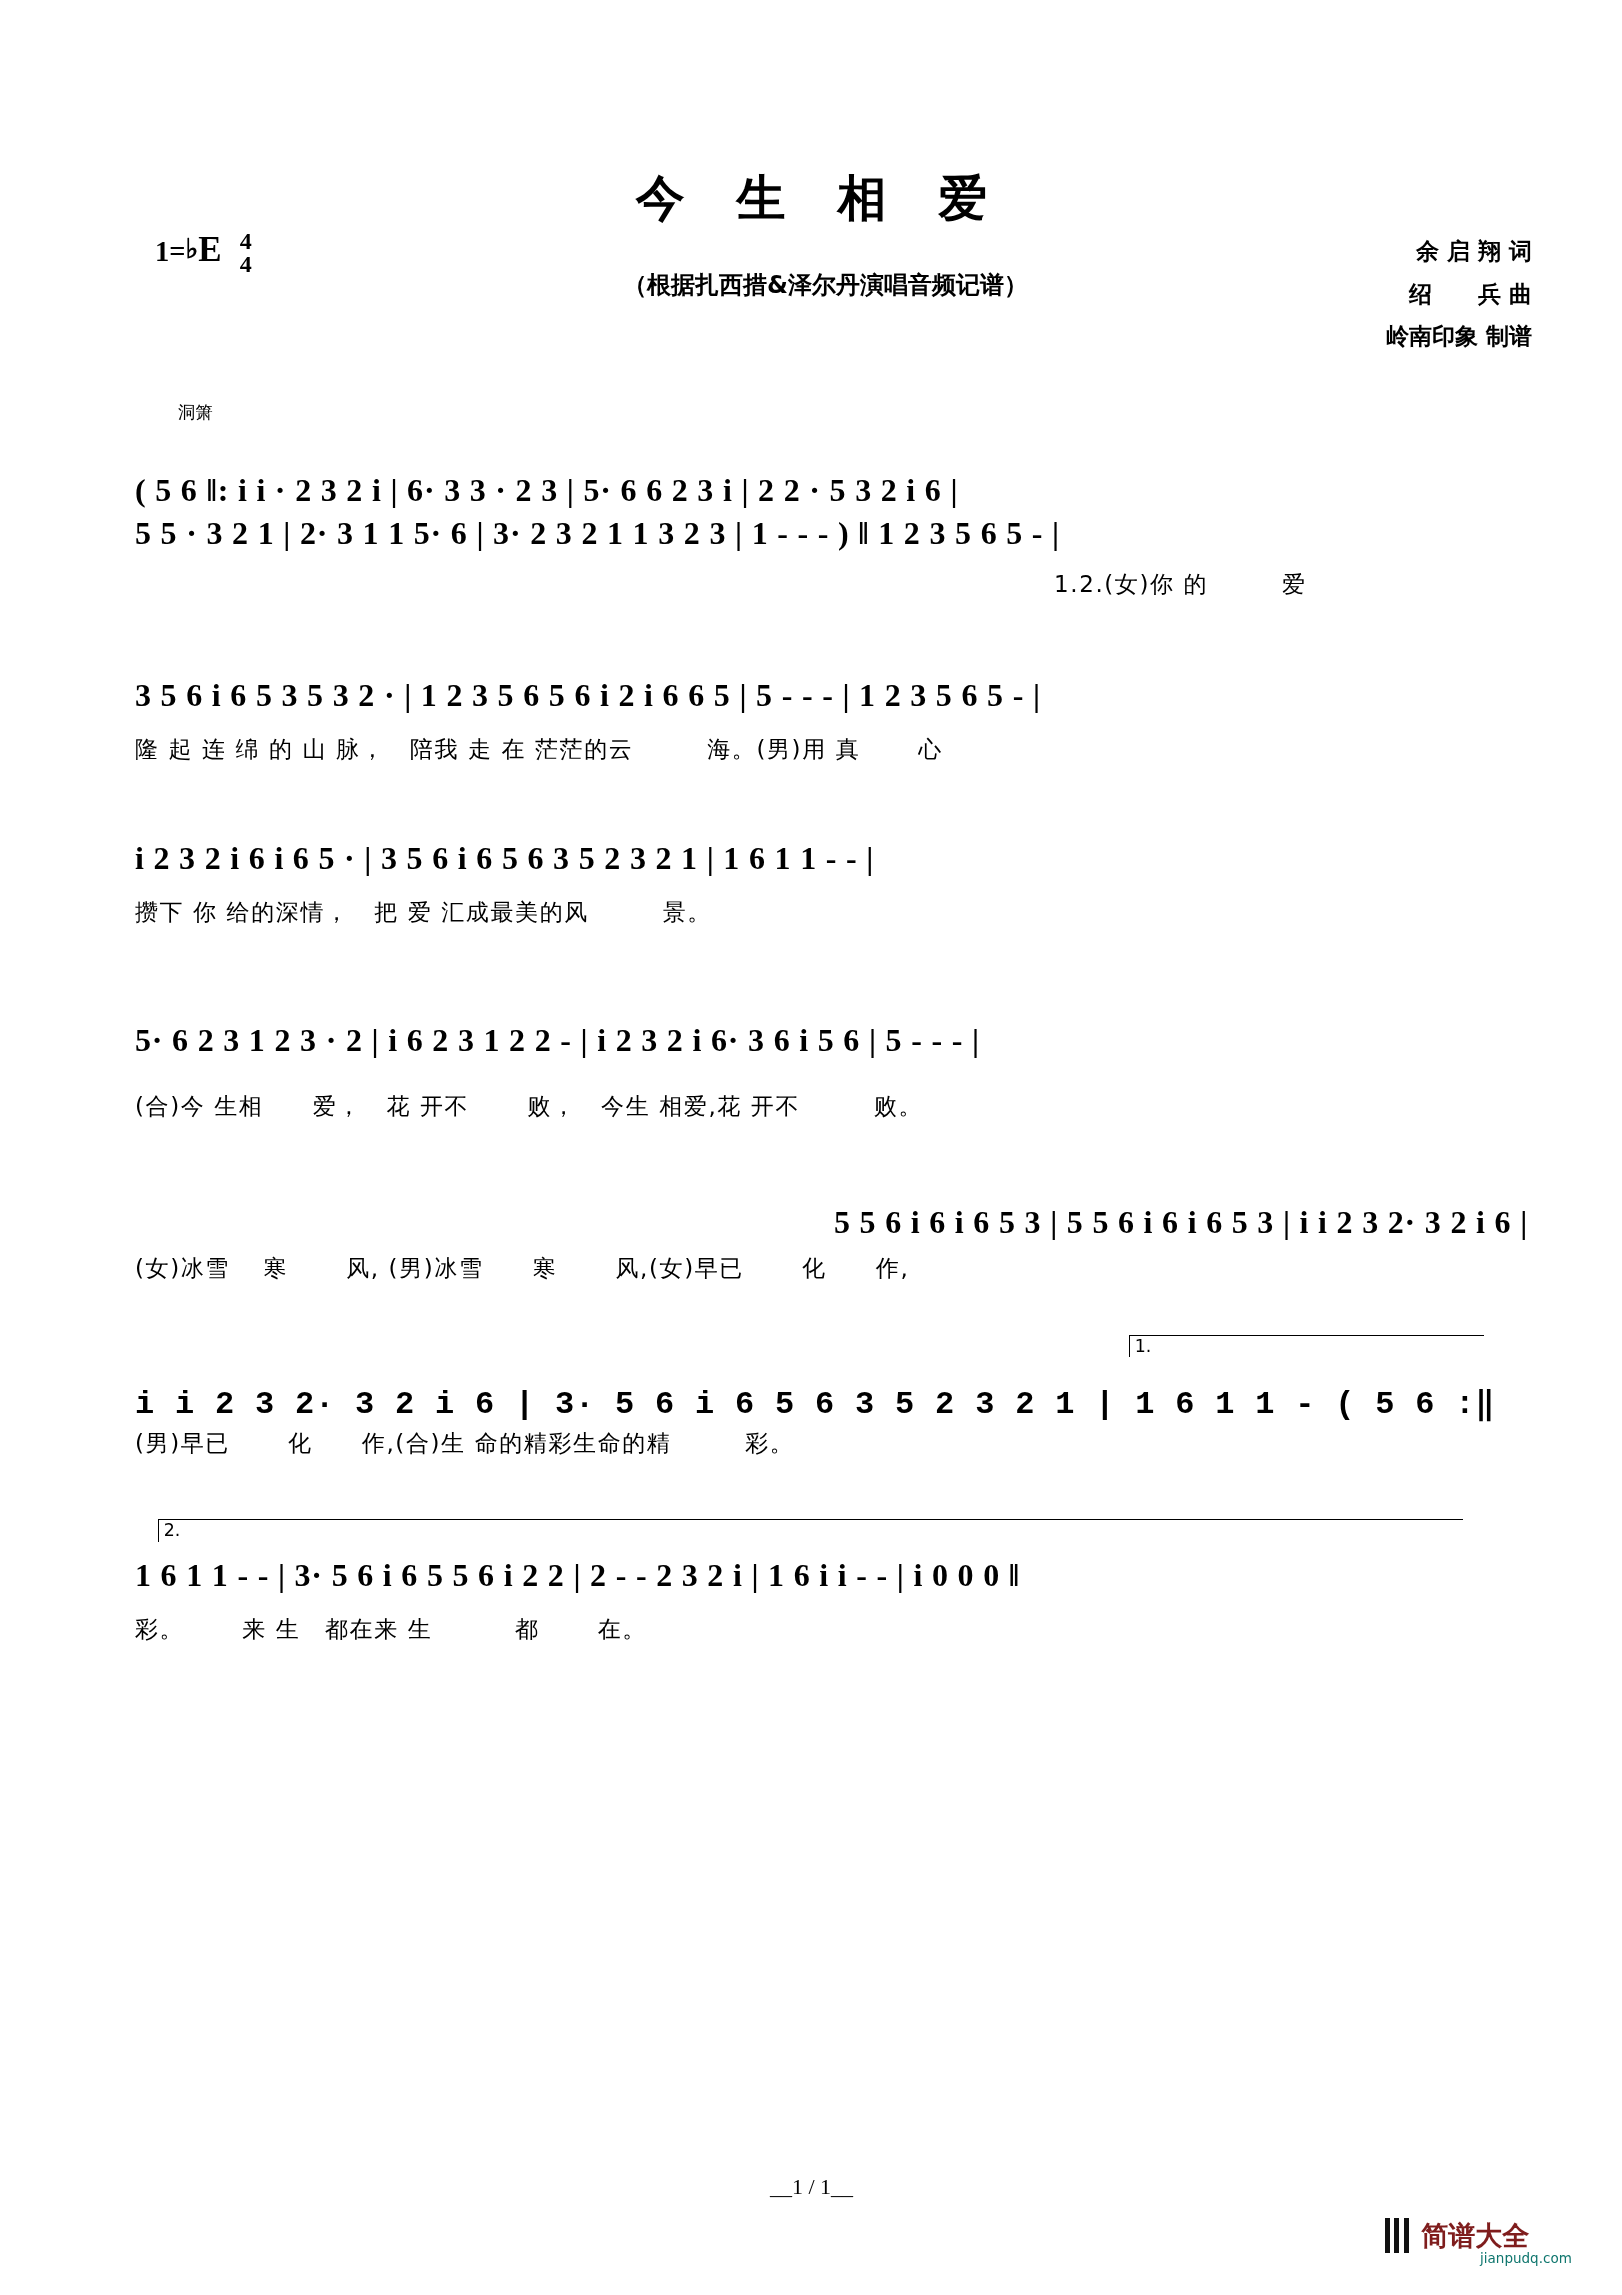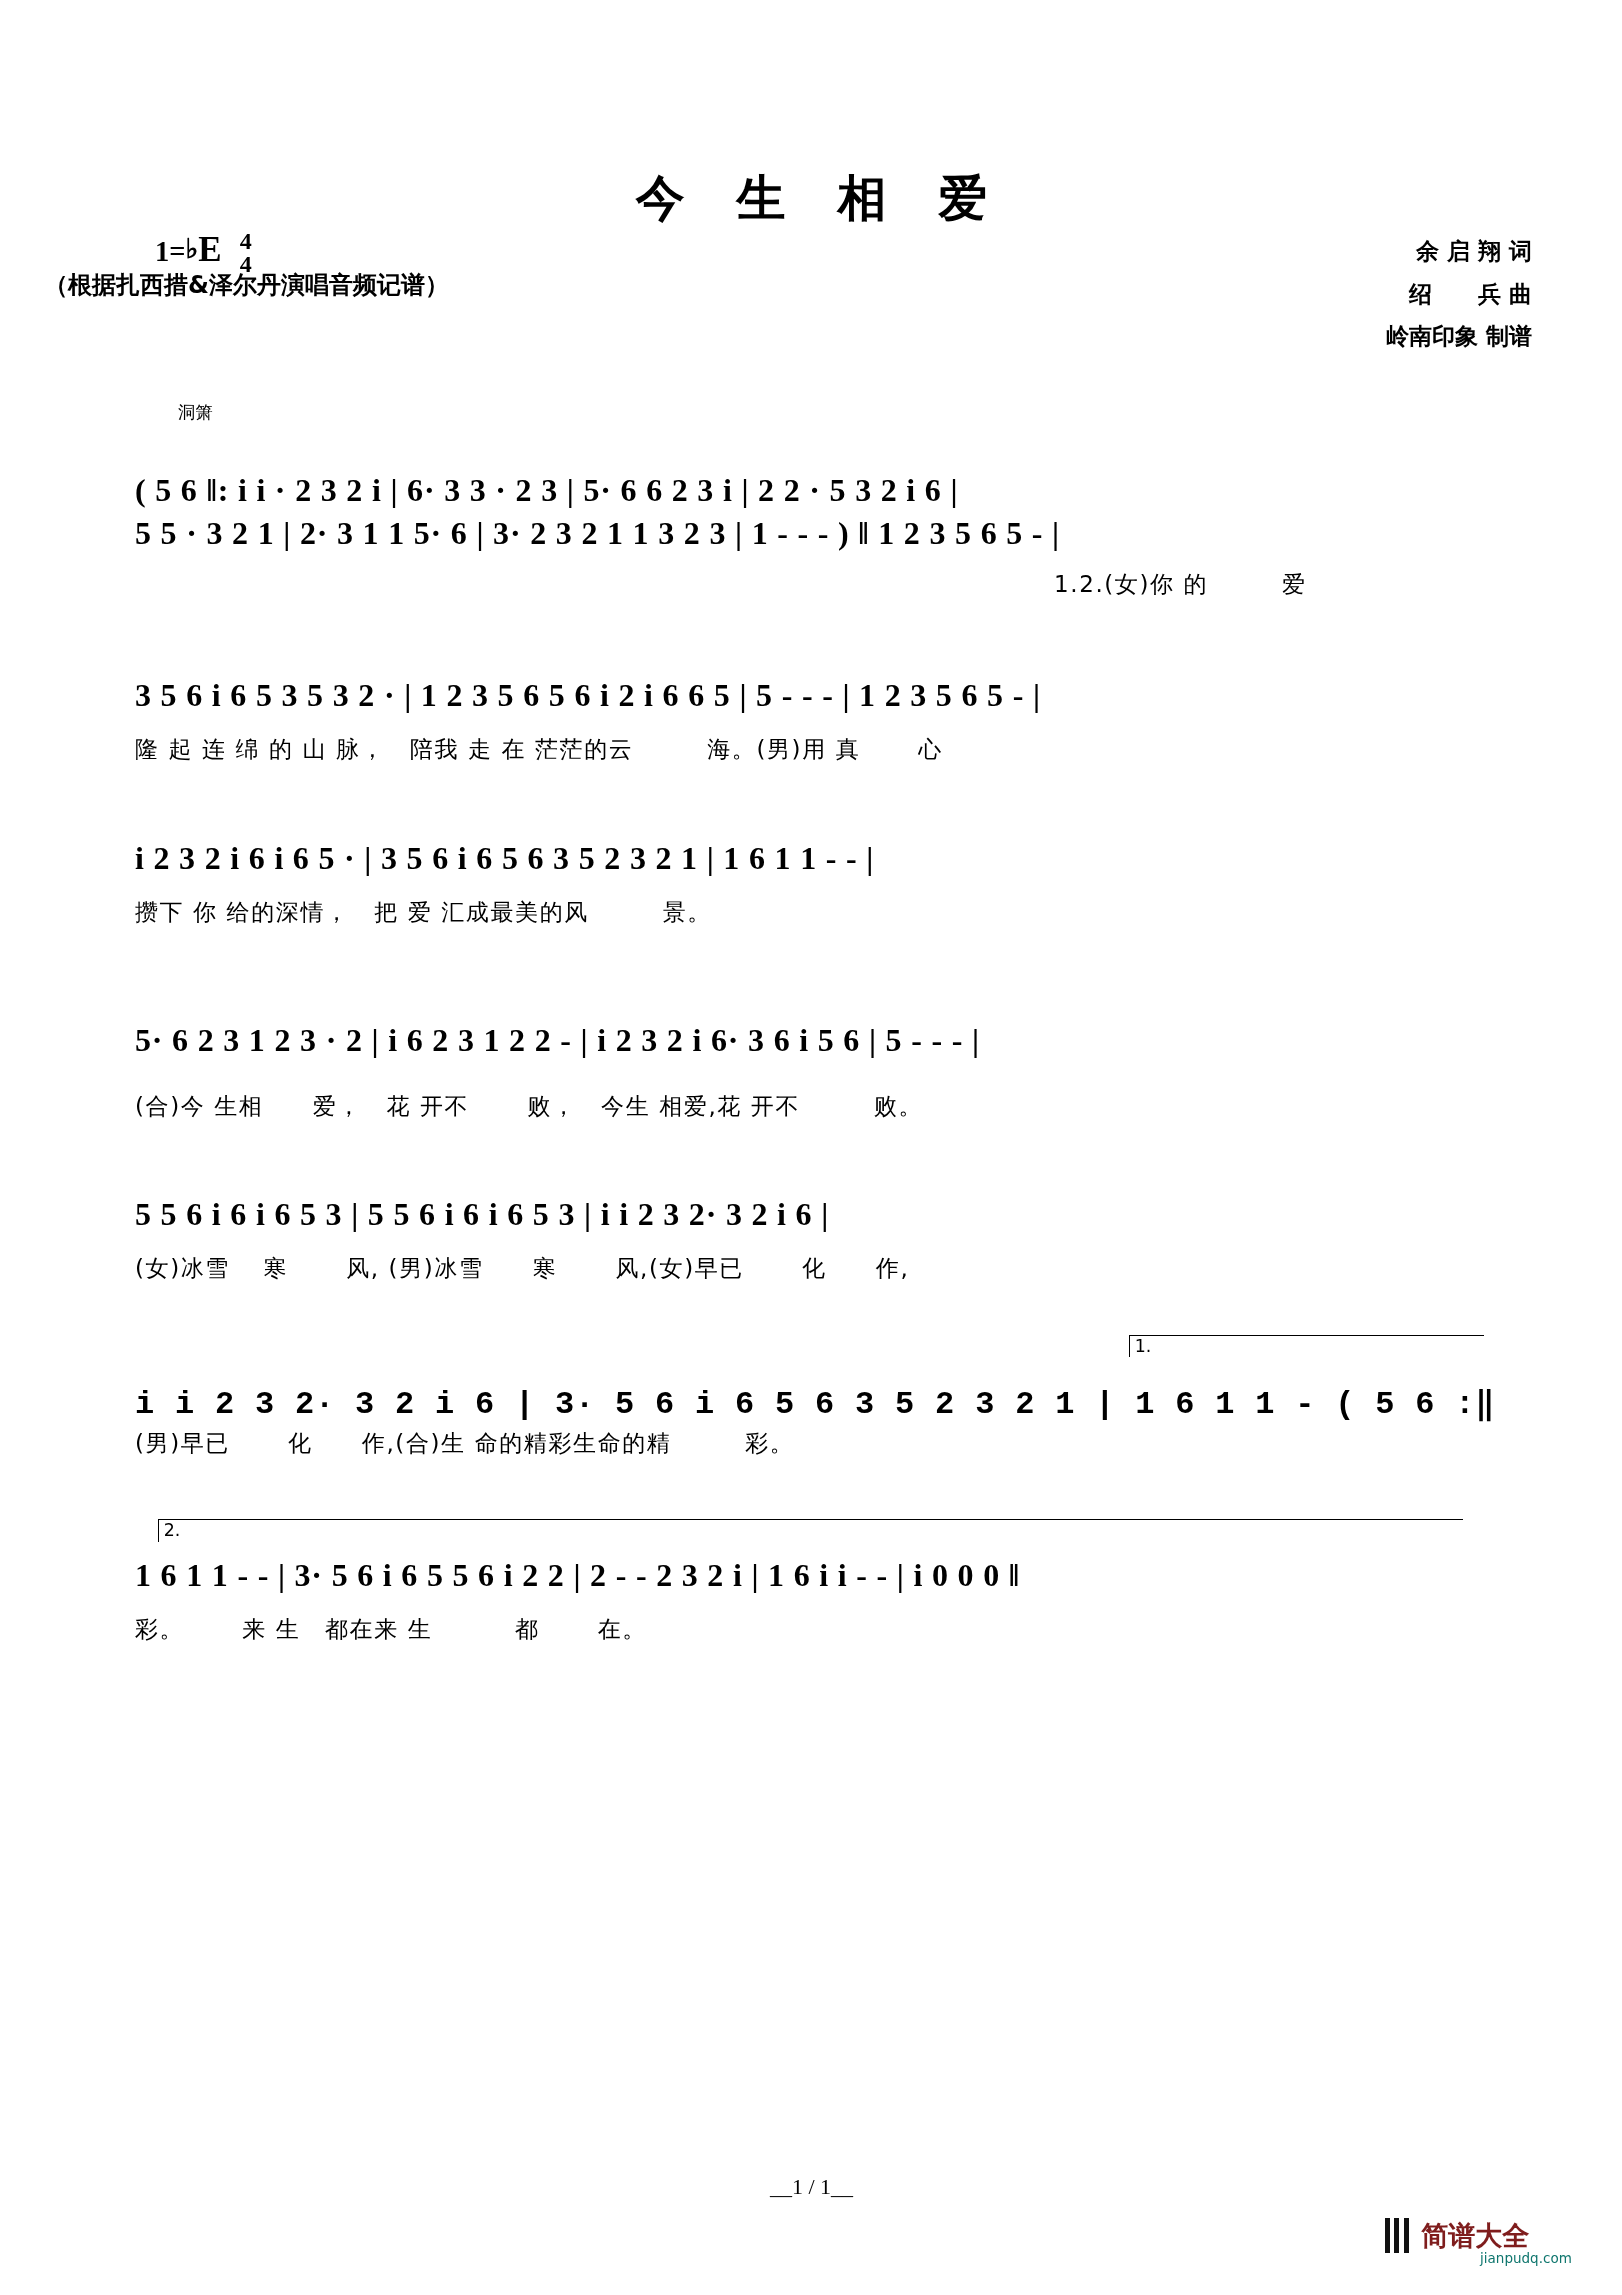--- a/index.html
+++ b/index.html
@@ -31,20 +31,21 @@
     font-family: "DejaVu Sans", sans-serif;
     font-weight: bold;
     font-size: 49px;
     letter-spacing: 17.4px;
     text-indent: 17.4px;
   }
   .subtitle {
     position: absolute;
     left: 0; right: 16px;
     top: 269px;
+    text-align: center;
     font-family: "DejaVu Sans", sans-serif;
     font-weight: bold;
     font-size: 24px;
     padding-left: 44px;
   }
   .keysig {
     position: absolute;
     left: 155px;
     top: 230px;
     font-size: 28.5px;
@@ -204,21 +205,21 @@
     <div class="notes" style="top:0;">i 2 3  2 i 6 i 6 5 ·  | 3 5 6 i  6 5 6 3 5  2 3 2 1 | 1 6 1 1 - - |</div>
     <div class="lyrics" style="top:57px;">攒下 你 给的深情，　把 爱 汇成最美的风　　　景。</div>
   </div>
 
   <div class="system" style="top:1022px; height:111px;">
     <div class="notes" style="top:0;">5· 6 2 3 1 2 3 ·  2 | i 6 2 3 1 2 2 - | i 2 3 2 i  6· 3 6 i 5 6 | 5 - - - |</div>
     <div class="lyrics" style="top:57px;margin-top:12px;">(合)今 生相　　爱，　花 开不　　 败，　今生 相爱,花 开不　　　败。</div>
   </div>
 
   <div class="system" style="top:1196px; height:111px;">
-    <div class="notes" style="top:0;">5  5  6 i 6 i 6 5 3  | 5  5  6 i 6 i 6 5 3 | i  i  2 3  2· 3 2 i 6 |</div>
+    <div class="notes" style="top:8px;text-align:right;">5  5  6 i 6 i 6 5 3  | 5  5  6 i 6 i 6 5 3 | i  i  2 3  2· 3 2 i 6 |</div>
     <div class="lyrics" style="top:57px;">(女)冰雪　 寒　　 风, (男)冰雪　　寒　　 风,(女)早已　　 化　　作,</div>
   </div>
 
   <div class="system" style="top:1371px; height:119px;">
     <div class="marker" style="left:1129px; top:-36px; border-left:1.6px solid #000; border-top:1.6px solid #000; width:349px; height:20.6px; padding-left:4.8px;">1.</div>
     <div class="notes" style="top:12px;font-family:Liberation Mono, monospace;">i  i  2 3  2· 3 2 i 6 | 3· 5 6 i 6 5 6 3 5  2 3 2 1 | 1 6 1 1 - ( 5 6 :‖</div>
     <div class="lyrics" style="top:57px;">(男)早已　　 化　　作,(合)生 命的精彩生命的精　　　彩。</div>
   </div>
 
   <div class="system" style="top:1557px; height:119px;">

